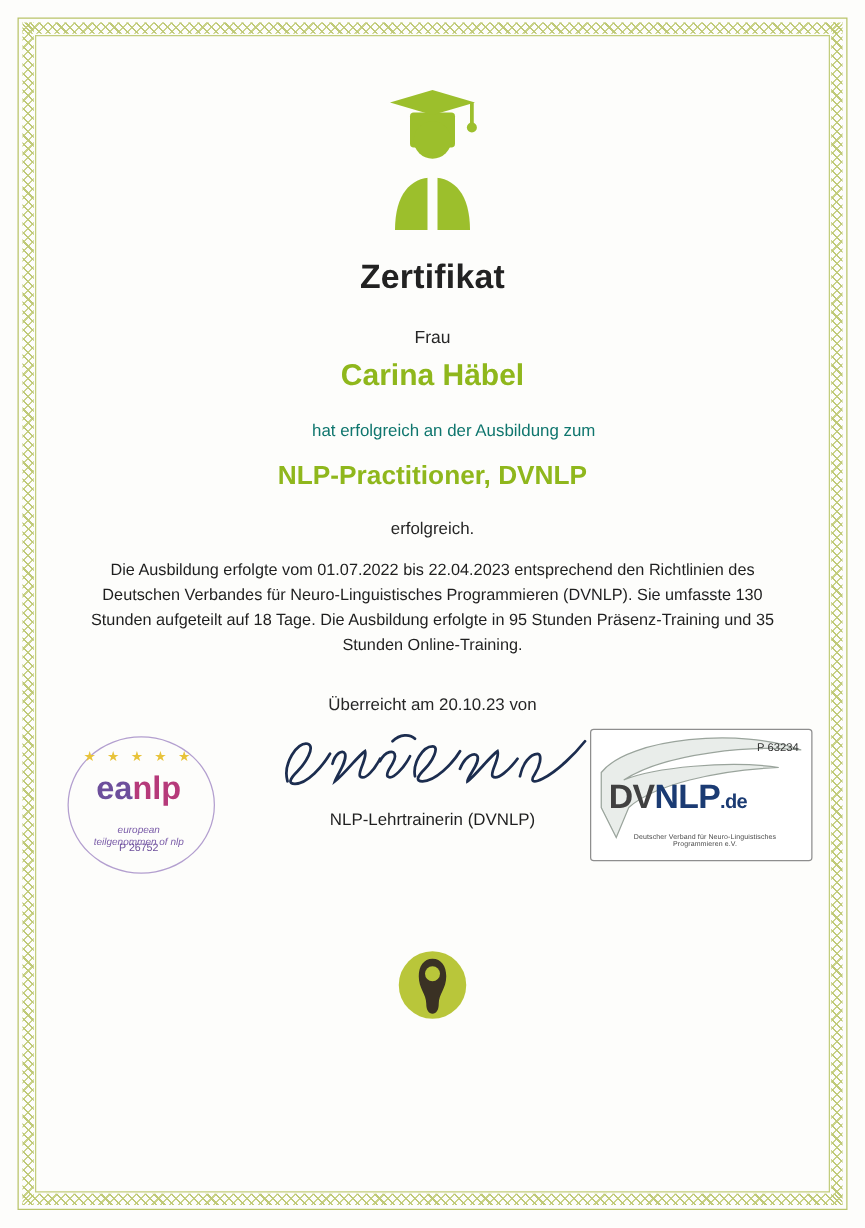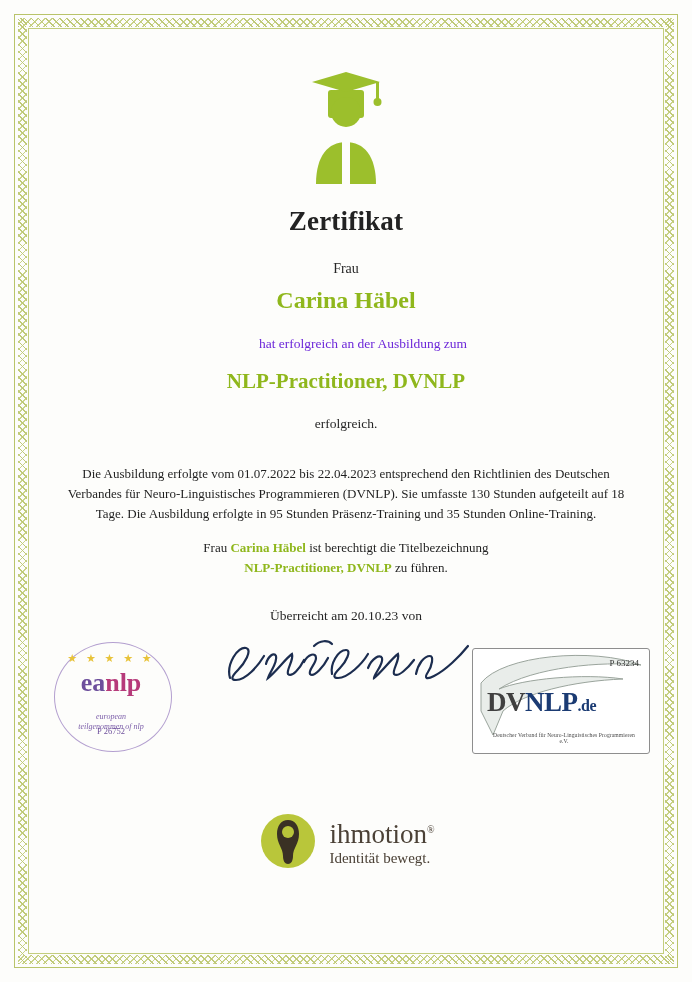--- a/index.html
+++ b/index.html
@@ -13,21 +13,20 @@
     font-family: "Liberation Sans", sans-serif;
     overflow: hidden;
   }
 
   .certificate {
     position: relative;
     width: 692px;
     height: 982px;
     background: #fdfdfb;
     box-sizing: border-box;
-    font-family: Liberation Serif, serif;
   }
 
   
   .border-outer {
     position: absolute;
     left: 14px;
     top: 14px;
     right: 14px;
     bottom: 14px;
     border: 1px solid #b9c46a;
@@ -92,39 +91,39 @@
   .recipient {
     margin-top: 10px;
     font-size: 24px;
     font-weight: bold;
     color: #8fb71c;
   }
 
   .line-standard {
     margin-top: 22px;
     font-size: 13.5px;
-    color: #6d28d9;
+    color: #0f766e;
     margin-left: 34px;
   }
 
   .program {
     margin-top: 17px;
     font-size: 21px;
     font-weight: bold;
     color: #8fb71c;
   }
 
   .participated {
     margin-top: 22px;
     font-size: 13.5px;
     color: #262626;
   }
 
   .body-block {
-    margin-top: 32px;
+    margin-top: 16px;
     font-size: 13px;
     line-height: 20px;
     color: #1f1f1f;
     max-width: 560px;
   }
 
   .body-block .p2 {
     margin-top: 14px;
   }
 
@@ -228,21 +227,21 @@
     font-size: 13.5px;
     color: #1f1f1f;
   }
 
   
   .dvnlp {
     position: relative;
     width: 176px;
     height: 104px;
     margin-right: 2px;
-    margin-top: 16px;
+    margin-top: 4px;
     border: 1.5px solid #8e8e8e;
     border-radius: 3px;
     background: #ffffff;
     overflow: hidden;
   }
   .dvnlp .pnum {
     position: absolute;
     right: 10px;
     top: 9px;
     font-size: 9px;
@@ -334,24 +333,20 @@
     <div class="recipient">Carina Häbel</div>
 
     <div class="line-standard">hat erfolgreich an der Ausbildung zum</div>
 
     <div class="program">NLP-Practitioner, DVNLP</div>
 
     <div class="participated">erfolgreich.</div>
 
     <div class="body-block">
       <div class="p1">Die Ausbildung erfolgte vom 01.07.2022 bis 22.04.2023 entsprechend den Richtlinien des Deutschen Verbandes für Neuro-Linguistisches Programmieren (DVNLP). Sie umfasste 130 Stunden aufgeteilt auf 18 Tage. Die Ausbildung erfolgte in 95 Stunden Präsenz-Training und 35 Stunden Online-Training.</div>
-      <div class="p2">
-        <span>Frau </span><span class="accent">Carina Häbel</span><span> ist berechtigt die Titelbezeichnung</span><br>
-        <span class="accent">NLP-Practitioner, DVNLP</span><span> zu führen.</span>
-      </div>
     </div>
 
     <div class="handover">Überreicht am 20.10.23 von</div>
 
     <div class="signature-row">
 
       <div class="seal">
         <div class="ring"></div>
         <div class="stars">★ ★ ★ ★ ★</div>
         <div class="ea"><span>ea</span><span class="nlp">nlp</span></div>
@@ -367,39 +362,36 @@
           <g fill="none" stroke="#1c2d4f" stroke-width="2.2" stroke-linecap="round">
             <path d="M14 44 C10 30 22 12 30 14 C37 16 28 30 22 36 C16 42 14 46 20 46 C30 46 42 32 48 22"></path>
             <path d="M50 30 C52 22 58 18 60 22 C62 28 54 38 52 44 C60 38 70 24 76 20 C78 26 70 36 72 40 C76 44 84 34 88 26"></path>
             <path d="M88 28 C92 20 100 18 100 24 C100 30 92 36 94 40 C98 44 108 32 112 24"></path>
             <path d="M116 40 C114 30 122 16 130 16 C136 16 130 28 124 34 C118 40 116 44 122 44 C132 44 146 30 152 20"></path>
             <path d="M152 34 C156 24 164 20 166 24 C168 30 158 40 158 44 C164 40 176 24 182 20 C184 26 176 36 178 40 C182 44 192 34 198 26"></path>
             <path d="M200 40 C202 30 208 22 214 22 C218 22 216 32 212 38 C208 44 210 46 218 42 C230 36 244 22 252 12"></path>
             <path d="M98 12 C104 6 112 6 116 10"></path>
           </g>
         </svg>
+        <div class="sig-role">NLP-Lehrtrainerin (DVNLP)</div>
       </div>
 
       <div class="dvnlp">
         <svg width="176" height="104" viewBox="0 0 176 104" style="position:absolute;left:0;top:0;">
           <path d="M8 34 C30 6 120 -2 168 16 C130 12 60 18 26 40 C50 30 110 24 150 30 C100 32 50 44 30 62 L20 86 L8 62 Z" fill="#e9edea" stroke="#9aa49c" stroke-width="1"></path>
         </svg>
         <div class="pnum">P 63234</div>
         <div class="word"><span class="light">DV</span><span>NLP</span><span class="de">.de</span></div>
         <div class="sub">Deutscher Verband für Neuro-Linguistisches Programmieren e.V.</div>
       </div>
 
     </div>
 
     <div class="footer-logo">
       <svg class="mark" viewBox="0 0 62 62">
         <circle cx="31" cy="31" r="27" fill="#b9c63a"></circle>
         <path d="M31 10 C24 10 20 16 20 24 C20 34 26 38 26 46 C26 51 28 54 31 54 C34 54 36 51 36 46 C36 38 42 34 42 24 C42 16 38 10 31 10 Z" fill="#3a3124"></path>
         <circle cx="31" cy="22" r="6" fill="#b9c63a"></circle>
       </svg>
-      <div class="txt">
-        <div class="brand"><span>ihmotion</span><sup>®</sup></div>
-        <div class="tag">Identität bewegt.</div>
-      </div>
     </div>
 
   </div>
 </div>
 
 </body></html>

